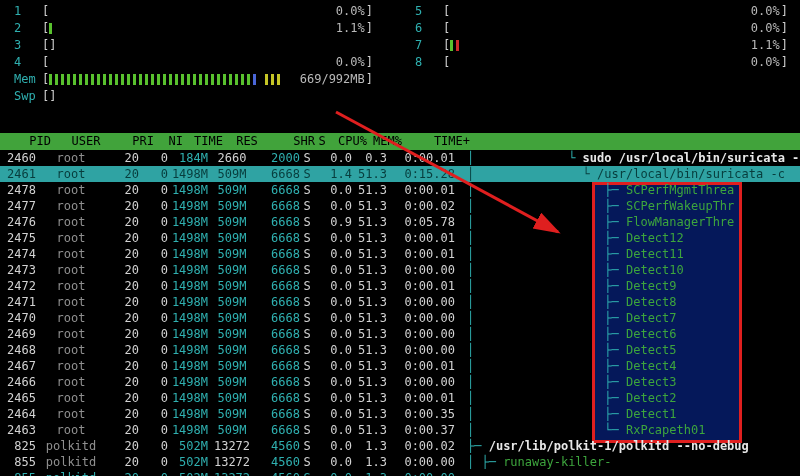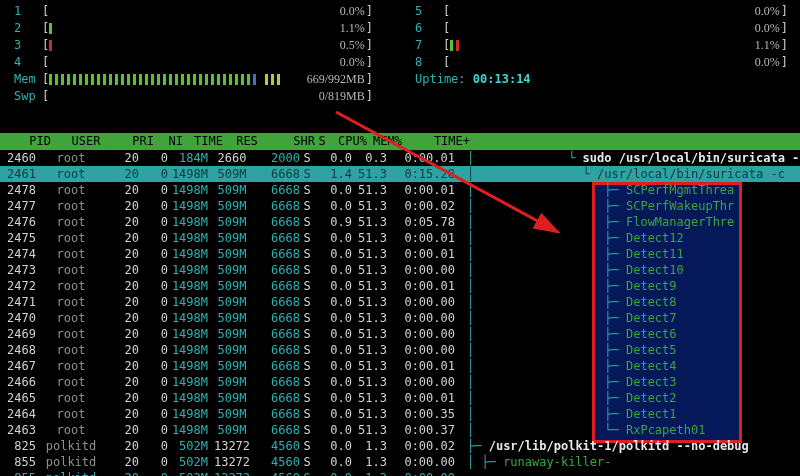--- a/index.html
+++ b/index.html
@@ -6,21 +6,21 @@
   .screen{position:relative;z-index:0;width:800px;height:476px;background:#000;overflow:hidden;
     font-family:"DejaVu Sans Mono","Liberation Mono",monospace;font-size:12px;cursor:default;}
   
   .topbar{position:relative;height:133px;}
   .mcol{position:absolute;top:3px;}
   .mcol.left{left:14px;width:359px;}
   .mcol.right{left:415px;width:373px;}
   .meter-row{display:flex;height:17px;line-height:17px;align-items:center;}
   .mlabel{color:var(--teal);width:28px;flex:none;}
   .brk{color:#cfcfcf;flex:none;}
-  .mbar{flex:1;position:relative;height:17px;display:flex;align-items:center;overflow:hidden;font-family:Liberation Serif, serif;}
+  .mbar{flex:1;position:relative;height:17px;display:flex;align-items:center;overflow:hidden;}
   .bar{width:3px;height:11px;margin-right:3px;flex:none;}
   .b-g{background:#59c22e;} .b-r{background:#cc2a2a;} .b-b{background:#4a66d8;}
   .b-y{background:#c5c526;} .b-sp{background:transparent;}
   .mval{position:absolute;right:1px;top:0;line-height:17px;color:#b9b9b9;}
   .statline{height:17px;line-height:17px;white-space:pre;}
   .statline.first{margin-top:3px;}
   .c-cyan{color:var(--teal);} .c-bw{color:#ffffff;font-weight:bold;} .c-y{color:#b9bd3c;}
   .c-dim{color:#6a6a6a;} .c-w{color:#dddddd;} .c-bc{color:#3fd4d4;font-weight:bold;}
   
   .redbox{position:absolute;left:592px;top:182px;width:150px;height:261px;box-sizing:border-box;
@@ -72,24 +72,20 @@
           <span class="brk">[</span>
           <span class="mbar">
             <span class="bar b-g"></span>
             <span class="mval">1.1%</span>
           </span>
           <span class="brk">]</span>
         </div>
         <div class="meter-row">
           <span class="mlabel">3</span>
           <span class="brk">[</span>
-          <span class="mbar">
-            <span class="bar b-r"></span>
-            <span class="mval">0.5%</span>
-          </span>
           <span class="brk">]</span>
         </div>
         <div class="meter-row">
           <span class="mlabel">4</span>
           <span class="brk">[</span>
           <span class="mbar">
             <span class="mval">0.0%</span>
           </span>
           <span class="brk">]</span>
         </div>
@@ -136,23 +132,20 @@
             <span class="bar b-y"></span>
             <span class="bar b-y"></span>
             <span class="bar b-y"></span>
             <span class="mval">669/992MB</span>
           </span>
           <span class="brk">]</span>
         </div>
         <div class="meter-row">
           <span class="mlabel">Swp</span>
           <span class="brk">[</span>
-          <span class="mbar">
-            <span class="mval">0/819MB</span>
-          </span>
           <span class="brk">]</span>
         </div>
       </div>
     <div class="mcol right">
       <div>
           <div class="meter-row">
             <span class="mlabel">5</span>
             <span class="brk">[</span>
             <span class="mbar">
               <span class="mval">0.0%</span>
@@ -179,21 +172,20 @@
           </div>
           <div class="meter-row">
             <span class="mlabel">8</span>
             <span class="brk">[</span>
             <span class="mbar">
               <span class="mval">0.0%</span>
             </span>
             <span class="brk">]</span>
           </div>
         </div>
-      <div class="statline"><span class="c-cyan">Uptime: </span><span class="c-bc">00:13:14</span></div>
     </div>
   </div>
 
   <div class="thead">
     <span class="k-pid">PID</span>
     <span class="k-user">USER</span>
     <span class="k-pri">PRI</span>
     <span class="k-ni">NI</span>
     <span class="k-virt">TIME</span>
     <span class="k-res">RES</span>

